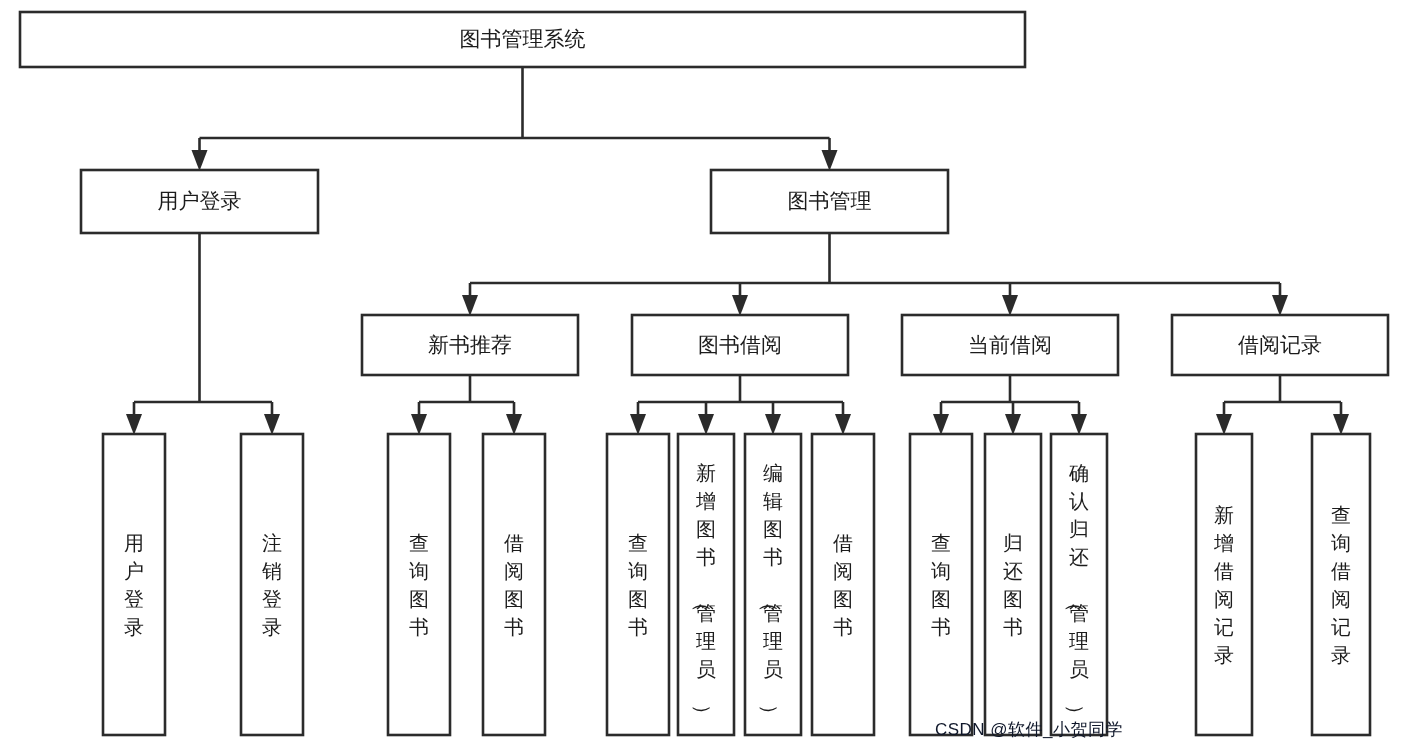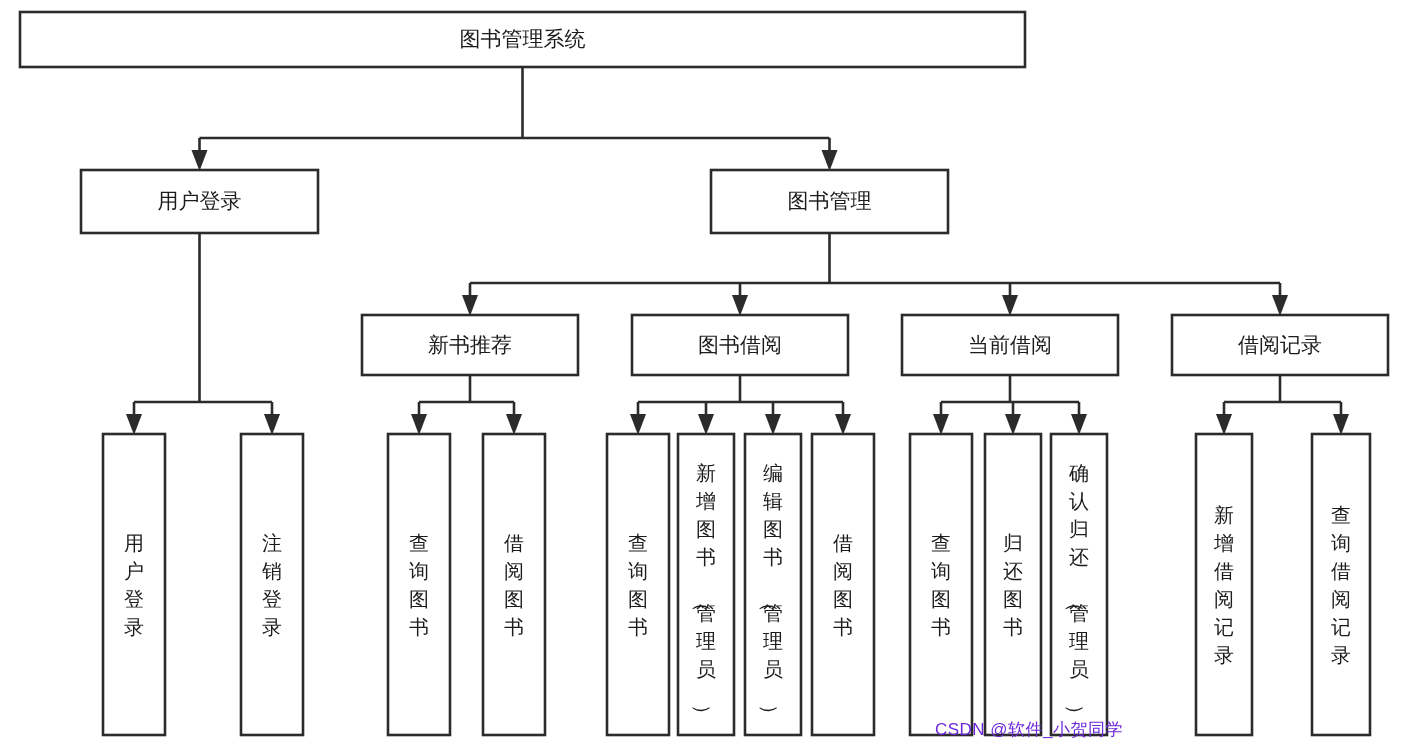--- a/index.html
+++ b/index.html
@@ -54,21 +54,21 @@
     fill: #1c1c1c;
     font-size: 20px;
     text-anchor: middle;
   }
   .watermark {
     position: absolute;
     right: 10px;
     bottom: 6px;
     font-family: "Liberation Sans", "DejaVu Sans", sans-serif;
     font-size: 17px;
-    color: #6d28d9;
+    color: #0f172a;
     letter-spacing: 0.5px;
     white-space: nowrap;
     pointer-events: none;
   }
 </style>
 </head>
 <body>
 
 <div id="diagram-root">
   <svg class="flow" viewBox="0 0 1405 747" xmlns="http://www.w3.org/2000/svg">

